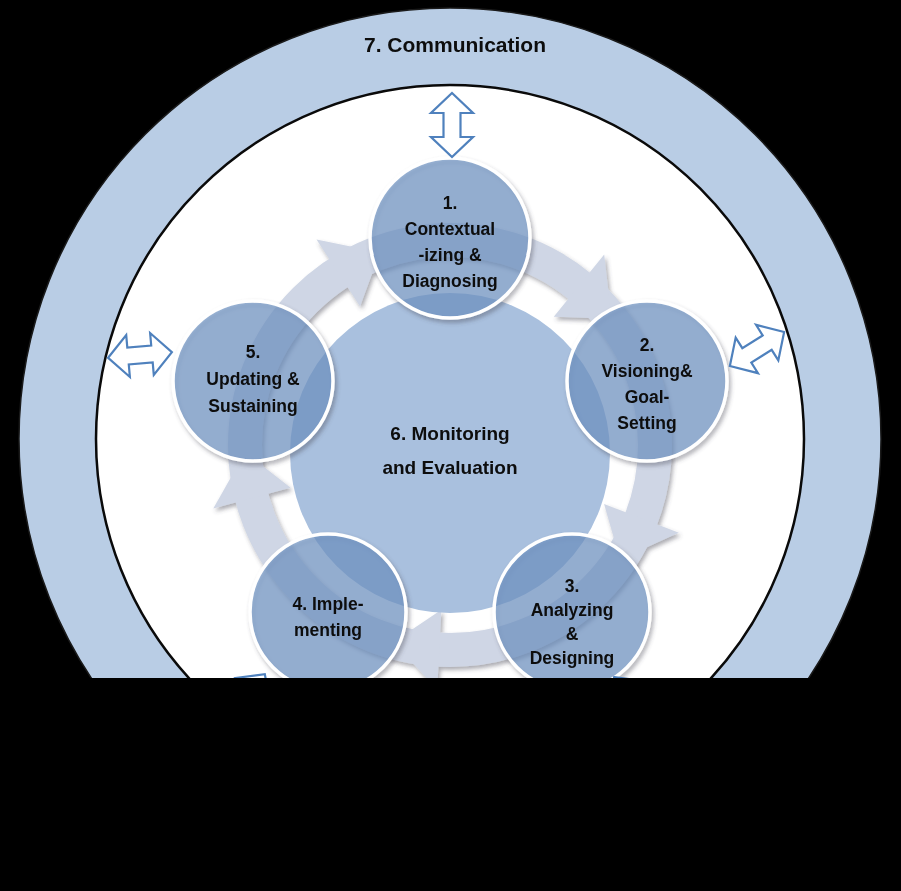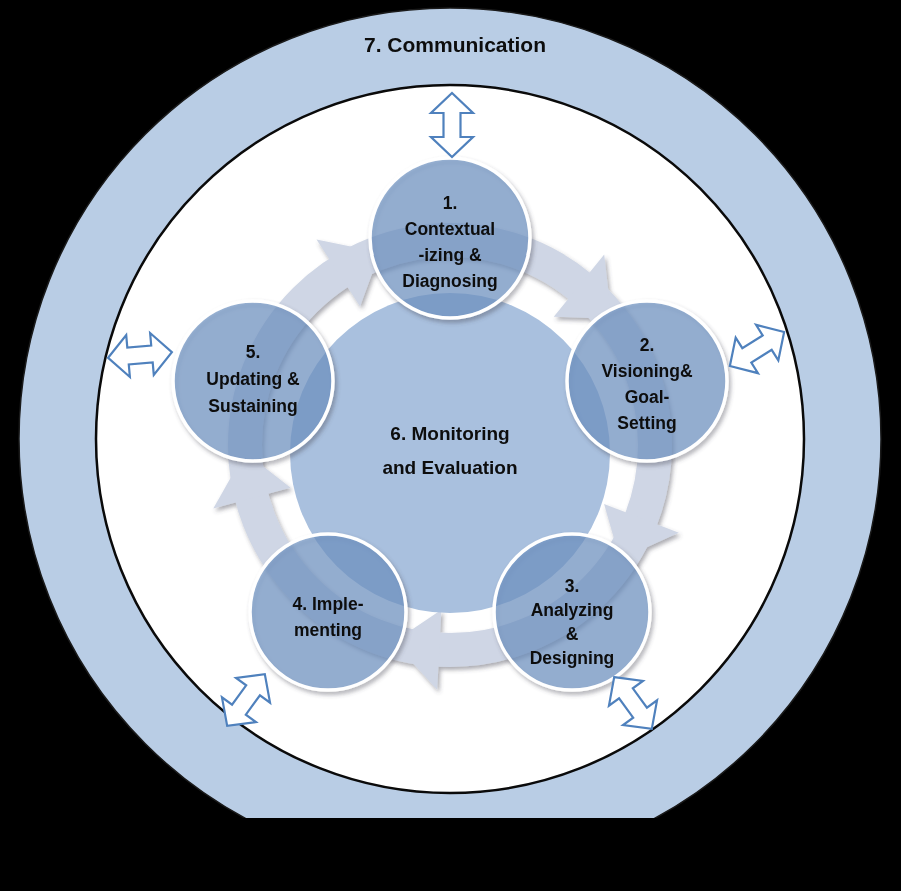--- a/index.html
+++ b/index.html
@@ -3,21 +3,21 @@
 <meta charset="utf-8">
 <style>
   html, body {
     margin: 0;
     padding: 0;
     background: #000;
   }
   .stage {
     position: relative;
     width: 901px;
-    height: 818px;
+    height: 678px;
     background: #be185d;
     overflow: hidden;
     font-family: "Liberation Sans", sans-serif;
   }
   svg { display: block; }
   text {
     text-anchor: middle;
     fill: #0d0d0d;
     font-family: "Liberation Sans", sans-serif;
     font-weight: 700;

